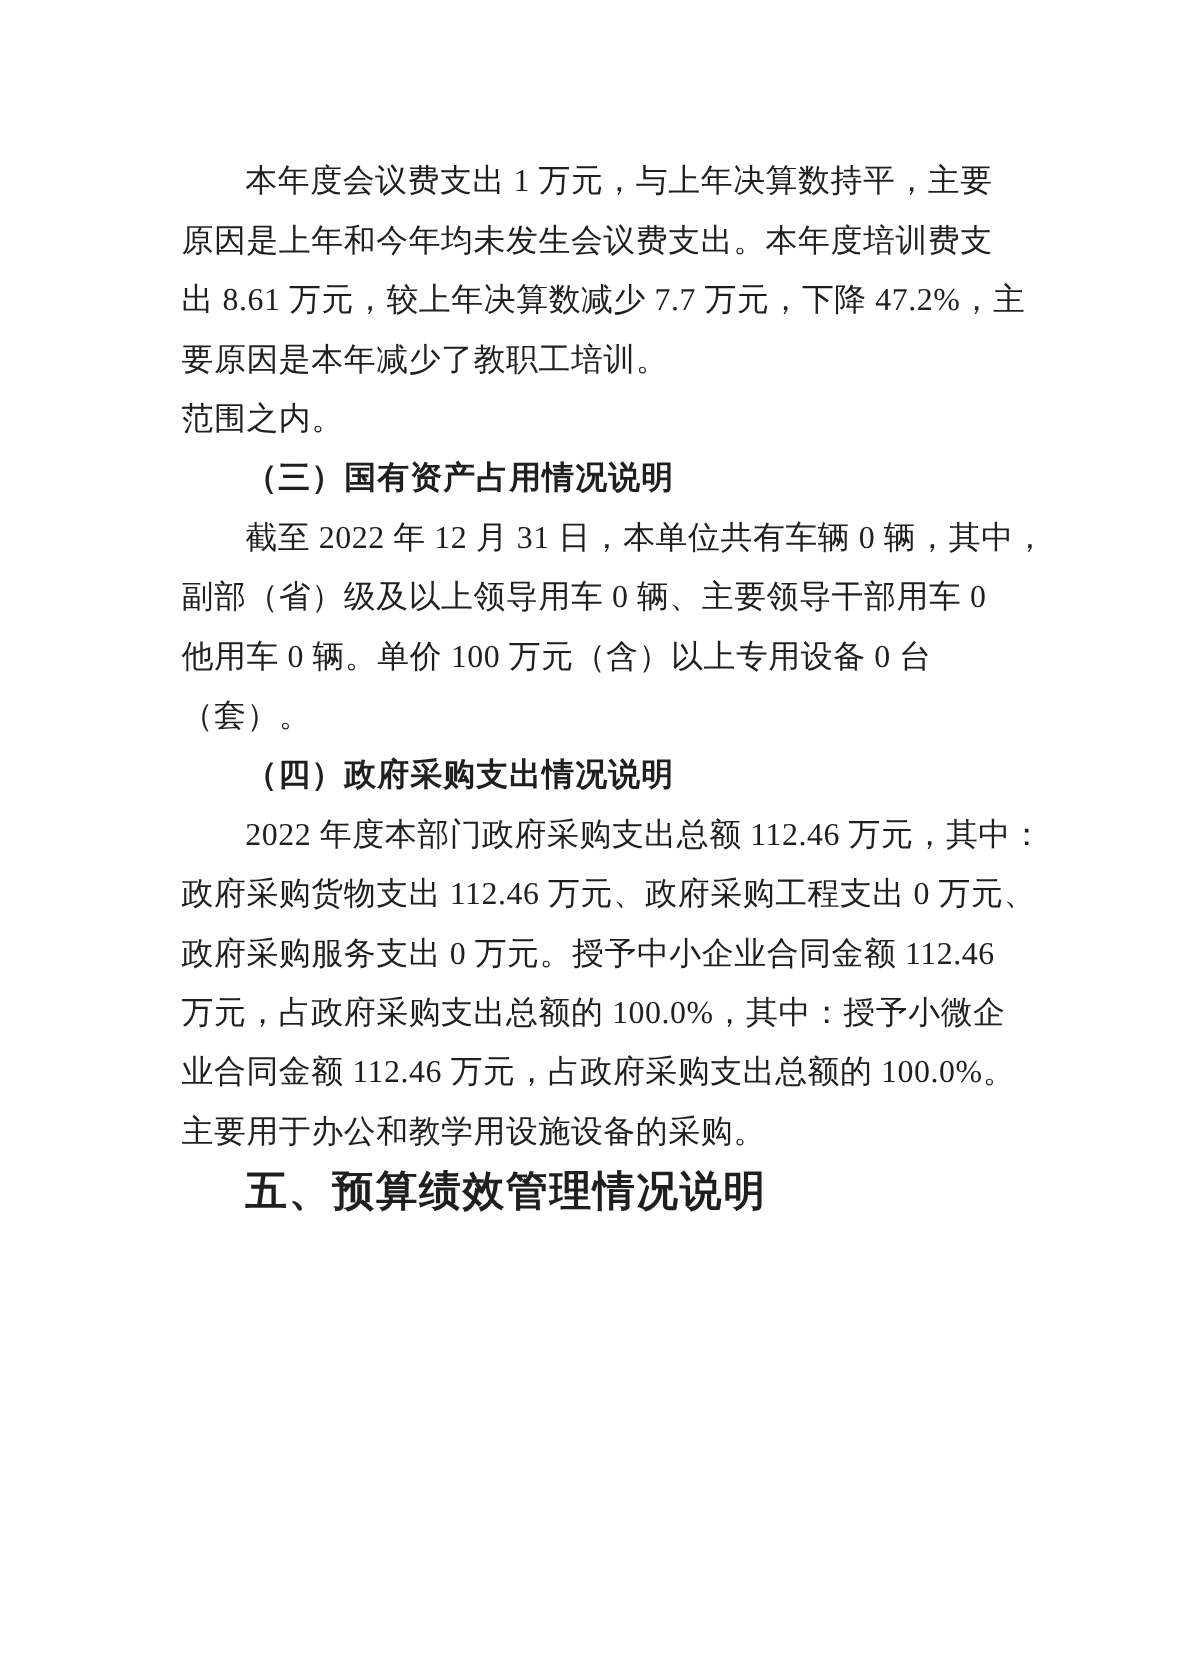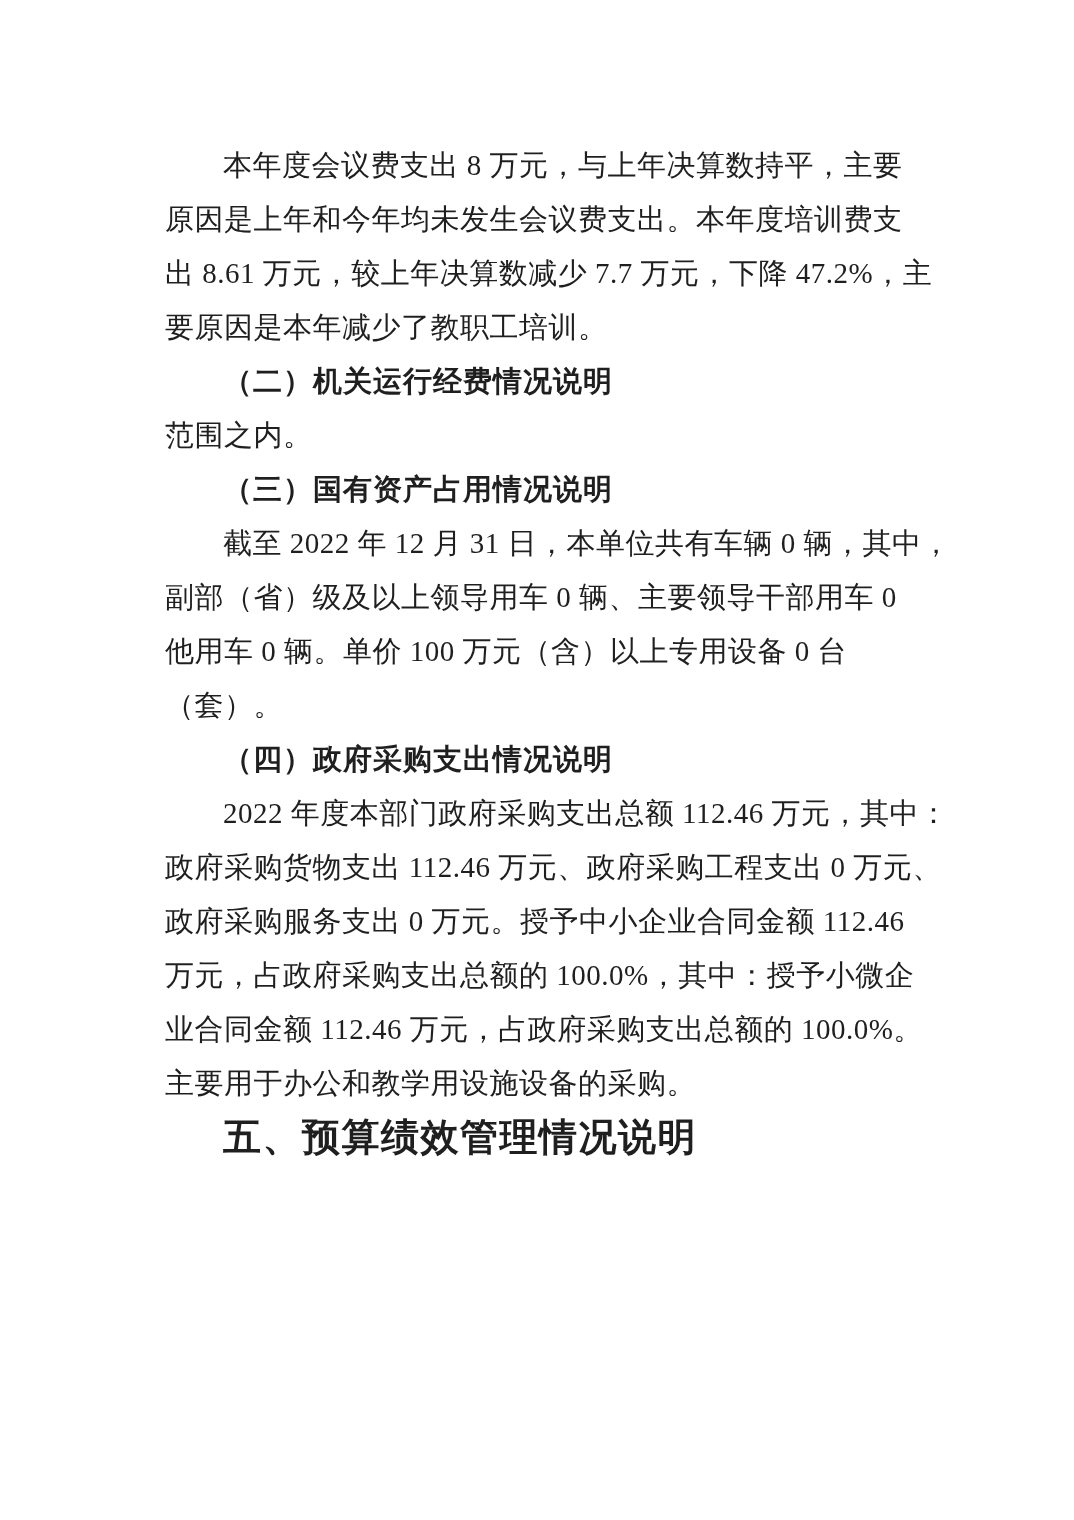--- a/index.html
+++ b/index.html
@@ -46,26 +46,25 @@
       font-size: 38px;
       letter-spacing: 1.5px;
     }
   </style>
 </head>
 <body>
 
 <div class="page">
   <div class="text-block">
 
-    <div class="ln ind">本年度会议费支出 8 万元，与上年决算数持平，主要</div>
+    <div class="ln ind">本年度会议费支出 1 万元，与上年决算数持平，主要</div>
     <div class="ln">原因是上年和今年均未发生会议费支出。本年度培训费支</div>
     <div class="ln">出 8.61 万元，较上年决算数减少 7.7 万元，下降 47.2%，主</div>
     <div class="ln">要原因是本年减少了教职工培训。</div>
 
-    <div class="ln ind hk">（二）机关运行经费情况说明</div>
 
     <div class="ln">范围之内。</div>
 
     <div class="ln ind hk">（三）国有资产占用情况说明</div>
 
     <div class="ln ind">截至 2022 年 12 月 31 日，本单位共有车辆 0 辆，其中，</div>
     <div class="ln">副部（省）级及以上领导用车 0 辆、主要领导干部用车 0</div>
     <div class="ln">他用车 0 辆。单价 100 万元（含）以上专用设备 0 台</div>
     <div class="ln">（套）。</div>
 

